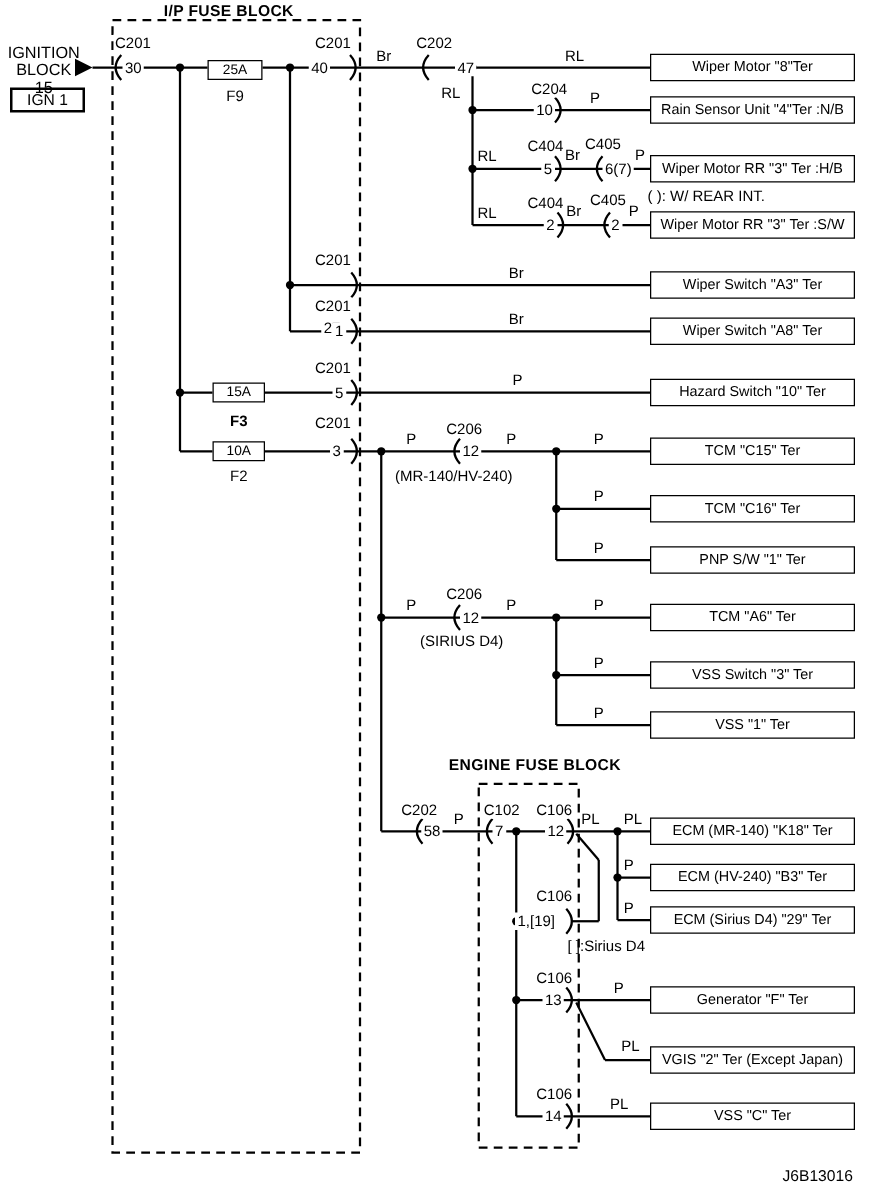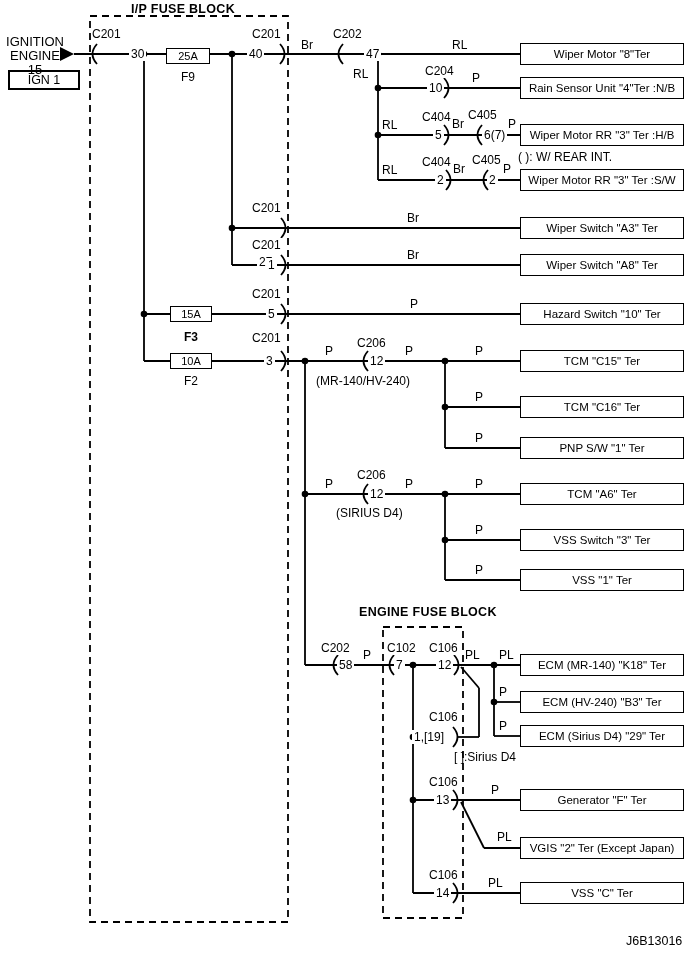--- a/index.html
+++ b/index.html
@@ -11,21 +11,21 @@
   .cname{background:#fff;padding:0 1px;}
   .pin{background:#fff;padding:0 2px;}
   .wl{font-size:12px;}
   .term{position:absolute;z-index:2;left:520px;width:164px;height:22px;box-sizing:border-box;
         border:1.6px solid #000;background:#fff;display:flex;align-items:center;justify-content:center;
         font-size:11.5px;white-space:nowrap;}
   .fusebody{position:absolute;z-index:2;box-sizing:border-box;border:1.8px solid #000;background:#fff;
         display:flex;align-items:center;justify-content:center;font-size:11px;}
   .fusename{position:absolute;z-index:2;font-size:12px;text-align:center;margin-top:40px;}
   .src{position:absolute;z-index:2;left:0;top:23px;width:70px;text-align:center;font-size:13px;line-height:14px;margin-top:12px;}
-  .tag{position:absolute;z-index:2;left:8px;top:70px;width:72px;height:20px;box-sizing:border-box;
+  .tag{position:absolute;z-index:2;left:8px;top:70px;width:60px;height:20px;box-sizing:border-box;
        border:2px solid #000;display:flex;align-items:center;justify-content:center;font-size:12.5px;}
   .note{font-size:12px;}
 </style>
 </head>
 <body>
 
 <div id="stage">
 
   <svg id="wires" width="700" height="956" viewBox="0 0 700 956">
 
@@ -113,21 +113,21 @@
     </g>
     <polygon points="60,47 60,61 74,54" fill="#000"></polygon>
   </svg>
 
   <div class="t title" style="left:131px;top:2px;">I/P FUSE BLOCK</div>
   <div class="t title" style="left:359px;top:605px;">ENGINE FUSE BLOCK</div>
   <div class="t" style="left:626px;top:934px;font-size:12.5px;">J6B13016</div>
 
   <div class="src">
     <div>IGNITION</div>
-    <div>ENGINE</div>
+    <div>BLOCK</div>
     <div>15</div>
   </div>
   <div class="tag">IGN 1</div>
 
   <div class="fusename" style="left:166px;top:30px;width:44px;">F9</div>
   <div class="fusebody" style="left:166px;top:48px;width:44px;height:16px;">25A</div>
   <div class="fusename" style="left:170px;top:290px;width:42px;font-weight:bold;">F3</div>
   <div class="fusebody" style="left:170px;top:306px;width:42px;height:16px;">15A</div>
   <div class="fusename" style="left:170px;top:334px;width:42px;">F2</div>
   <div class="fusebody" style="left:170px;top:353px;width:42px;height:16px;">10A</div>
@@ -146,21 +146,21 @@
   <div class="t cname" style="left:251px;top:331px;">C201</div>
   <div class="t cname" style="left:356px;top:336px;">C206</div>
   <div class="t cname" style="left:356px;top:468px;">C206</div>
   <div class="t cname" style="left:320px;top:641px;">C202</div>
   <div class="t cname" style="left:386px;top:641px;">C102</div>
   <div class="t cname" style="left:428px;top:641px;">C106</div>
   <div class="t cname" style="left:428px;top:710px;">C106</div>
   <div class="t cname" style="left:428px;top:775px;">C106</div>
   <div class="t cname" style="left:428px;top:868px;">C106</div>
 
-  <div class="t pin" style="left:98px;top:47px;margin-left:31px;">30</div>
+  <div class="t pin" style="left:98px;top:47px;">30</div>
   <div class="t pin" style="left:247px;top:47px;">40</div>
   <div class="t pin" style="left:364px;top:47px;text-align:right;">47</div>
   <div class="t pin" style="left:427px;top:81px;">10</div>
   <div class="t pin" style="left:433px;top:128px;">5</div>
   <div class="t pin" style="left:482px;top:128px;">6(7)</div>
   <div class="t pin" style="left:435px;top:173px;">2</div>
   <div class="t pin" style="left:487px;top:173px;">2</div>
   <div class="t pin" style="left:257px;top:221px;margin-top:34px;">27</div>
   <div class="t pin" style="left:266px;top:258px;">1</div>
   <div class="t pin" style="left:266px;top:307px;">5</div>

